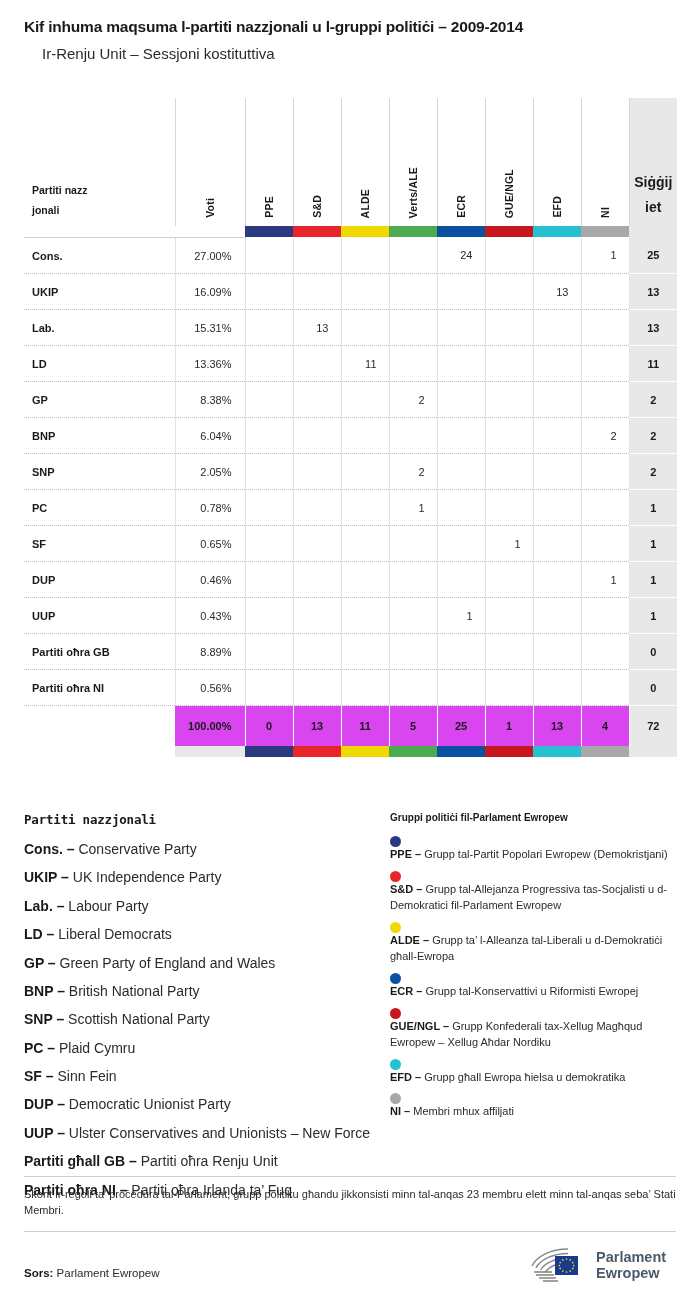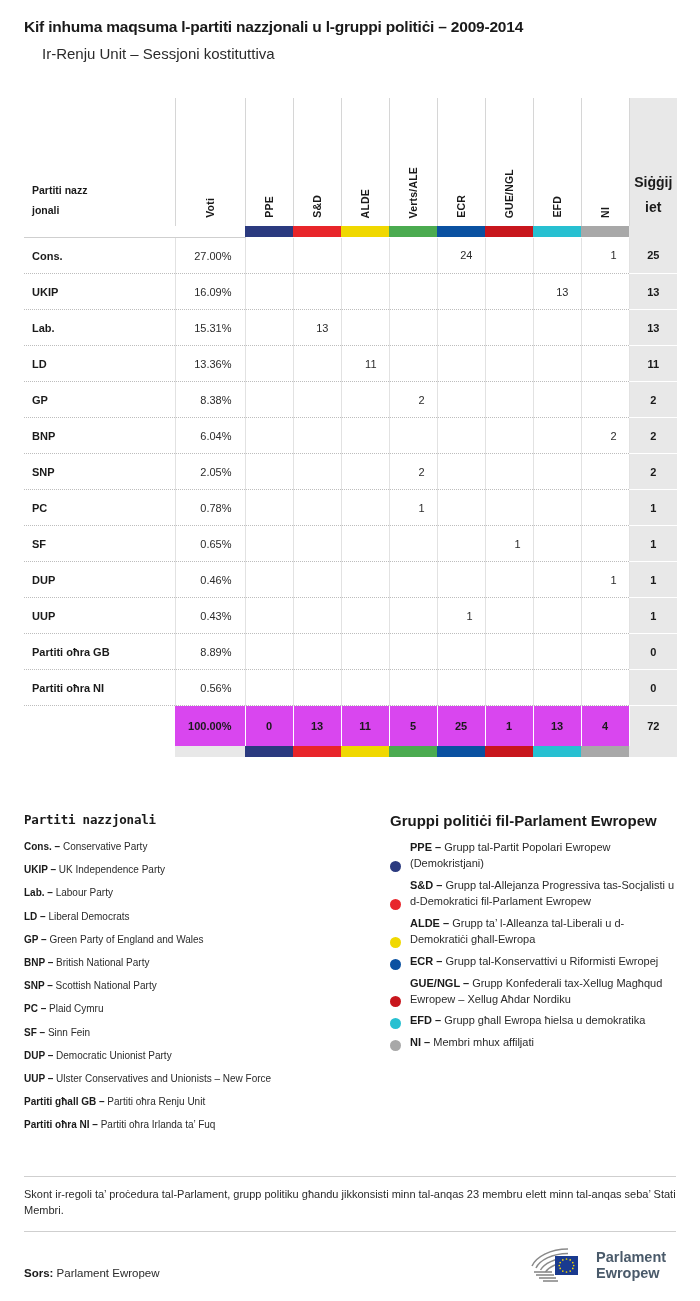--- a/index.html
+++ b/index.html
@@ -216,39 +216,40 @@
   }
   .legend-title-left {
     font-family: "DejaVu Sans Mono", monospace;
     font-size: 12.5px;
     font-weight: bold;
     color: #1a1a1a;
     margin-bottom: 13px;
     letter-spacing: -0.2px;
   }
   .legend-title-right {
-    font-size: 15px;
+    font-size: 10px;
     font-weight: bold;
     color: #1a1a1a;
     margin-bottom: 11px;
   }
   .party-line {
-    font-size: 10px;
+    font-size: 14px;
     line-height: 1.3;
     margin-bottom: 10.2px;
     color: #2b2b2b;
   }
   .party-line b { color: #1a1a1a; }
   .grp-line {
     display: flex;
-    align-items: flex-end;
+    align-items: flex-start;
     margin-bottom: 6px;
     font-size: 11px;
     line-height: 1.45;
     color: #2b2b2b;
+    flex-direction: column;
   }
   .dot {
     flex: 0 0 auto;
     width: 11px;
     height: 11px;
     border-radius: 50%;
     margin-right: 9px;
     margin-top: 2px;
   }
   .grp-line b { color: #1a1a1a; }

